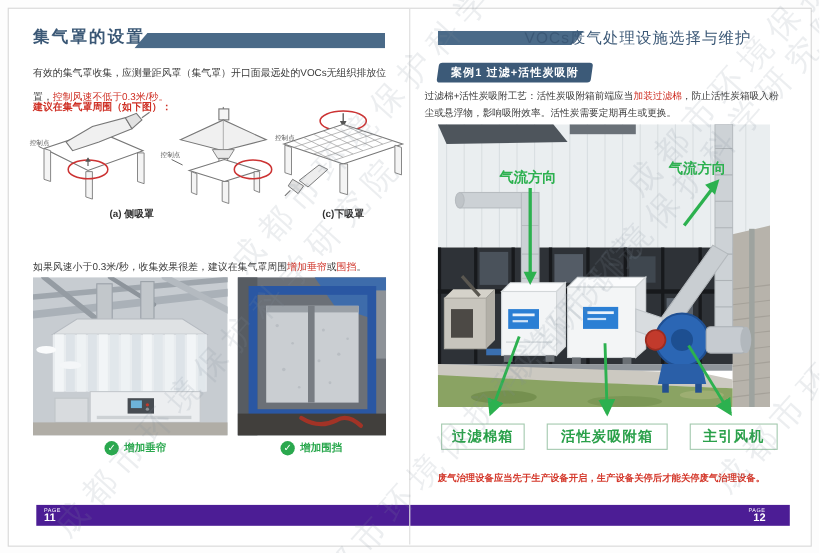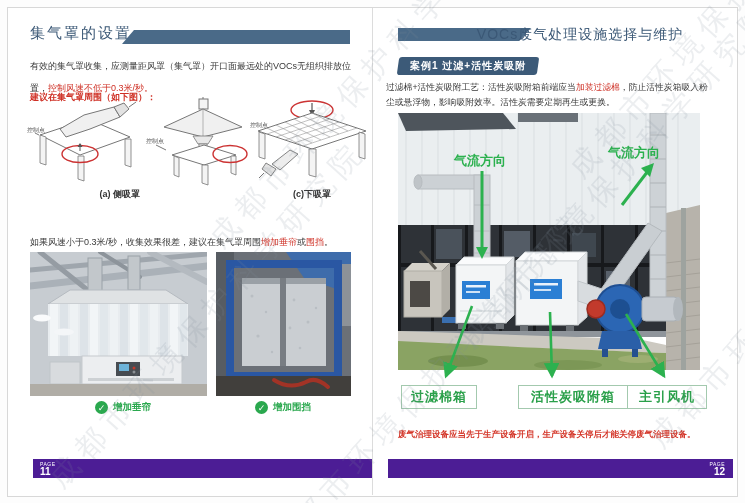--- a/index.html
+++ b/index.html
@@ -8,21 +8,21 @@
   .spread{position:absolute;left:7px;top:7px;width:729px;height:488px;background:#ffffff;border:1px solid #d8d8d8;}
   .divider{position:absolute;left:372px;top:8px;width:1px;height:487px;background:#dcdcdc;}
 
   .abs{position:absolute;}
 
   
   .wm{position:absolute;z-index:40;white-space:nowrap;font-size:30px;letter-spacing:8px;
       color:rgba(128,140,152,0.15);transform:rotate(-48deg);transform-origin:left top;pointer-events:none;}
 
   
-  .lp-title{left:30px;top:24px;font-size:15px;font-weight:normal;color:#3b5876;letter-spacing:2px;}
+  .lp-title{left:30px;top:24px;font-size:15px;font-weight:bold;color:#3b5876;letter-spacing:2px;}
   .lp-banner{left:122px;top:30px;width:228px;height:14px;background:#4a6a88;
              clip-path:polygon(12px 0,100% 0,100% 100%,0 100%);}
   .para{font-size:9px;line-height:22px;color:#3a3a3a;}
   .red{color:#cf3025;}
   .lp-para1{left:30px;top:55px;width:332px;}
   .lp-para2{left:30px;top:86px;font-weight:bold;}
   .diag{z-index:5;}
   .diag-cap{top:188px;font-size:9px;font-weight:bold;color:#333;text-align:center;}
   .lp-para3{left:30px;top:231px;width:332px;}
   .check-row{top:401px;display:flex;align-items:center;gap:5px;z-index:6;}
@@ -41,21 +41,21 @@
   .rp-para{left:386px;top:80px;width:322px;font-size:8.8px;line-height:14.5px;}
   .eq-box{top:385px;height:22px;border:1px solid #a3c9ae;background:rgba(255,255,255,0.92);
           display:flex;align-items:center;justify-content:center;z-index:6;
           font-size:13px;font-weight:bold;color:#2aa04a;letter-spacing:1px;}
   .rp-warning{left:398px;top:429px;width:320px;font-size:8.5px;font-weight:bold;color:#d4372a;}
 
   
   .footer-bar{top:459px;height:19px;background:#4c1d95;color:#fff;z-index:6;
               display:flex;flex-direction:column;justify-content:center;}
   .footer-left{left:33px;width:339px;padding-left:7px;box-sizing:border-box;}
-  .footer-right{left:388px;width:345px;align-items:flex-end;padding-right:8px;box-sizing:border-box;justify-content:center;}
+  .footer-right{left:373px;width:345px;align-items:flex-end;padding-right:22px;box-sizing:border-box;justify-content:center;}
   .footer-bar .pg-label{font-size:5px;line-height:6px;letter-spacing:0.5px;}
   .footer-bar .pg-num{font-size:10px;line-height:10px;font-weight:bold;}
 
   svg{display:block;}
   svg text{font-family:"Liberation Sans","DejaVu Sans",sans-serif;}
 </style>
 </head>
 <body>
 
 <div class="canvas">
@@ -365,21 +365,21 @@
       <marker id="ah" markerWidth="8" markerHeight="8" refX="5" refY="3" orient="auto">
         <path d="M0,0 L6,3 L0,6 Z" fill="#2cb14f"></path>
       </marker>
     </defs>
     <line x1="74" y1="66" x2="48" y2="136" stroke="#2cb14f" stroke-width="2.6" marker-end="url(#ah)"></line>
     <line x1="152" y1="72" x2="154" y2="136" stroke="#2cb14f" stroke-width="2.6" marker-end="url(#ah)"></line>
     <line x1="228" y1="74" x2="266" y2="136" stroke="#2cb14f" stroke-width="2.6" marker-end="url(#ah)"></line>
   </svg>
 
   <div class="abs eq-box" style="left:401px;width:74px;">过滤棉箱</div>
-  <div class="abs eq-box" style="left:497px;width:108px;margin-left:21px;">活性炭吸附箱</div>
+  <div class="abs eq-box" style="left:497px;width:108px;">活性炭吸附箱</div>
   <div class="abs eq-box" style="left:627px;width:78px;">主引风机</div>
 
   <div class="abs rp-warning">废气治理设备应当先于生产设备开启，生产设备关停后才能关停废气治理设备。</div>
 
   <div class="abs footer-bar footer-right">
     <span class="pg-label">PAGE</span>
     <span class="pg-num">12</span>
   </div>
 
   <div class="wm" style="left:200px;top:230px;">成都市环境保护科学研究院</div>

